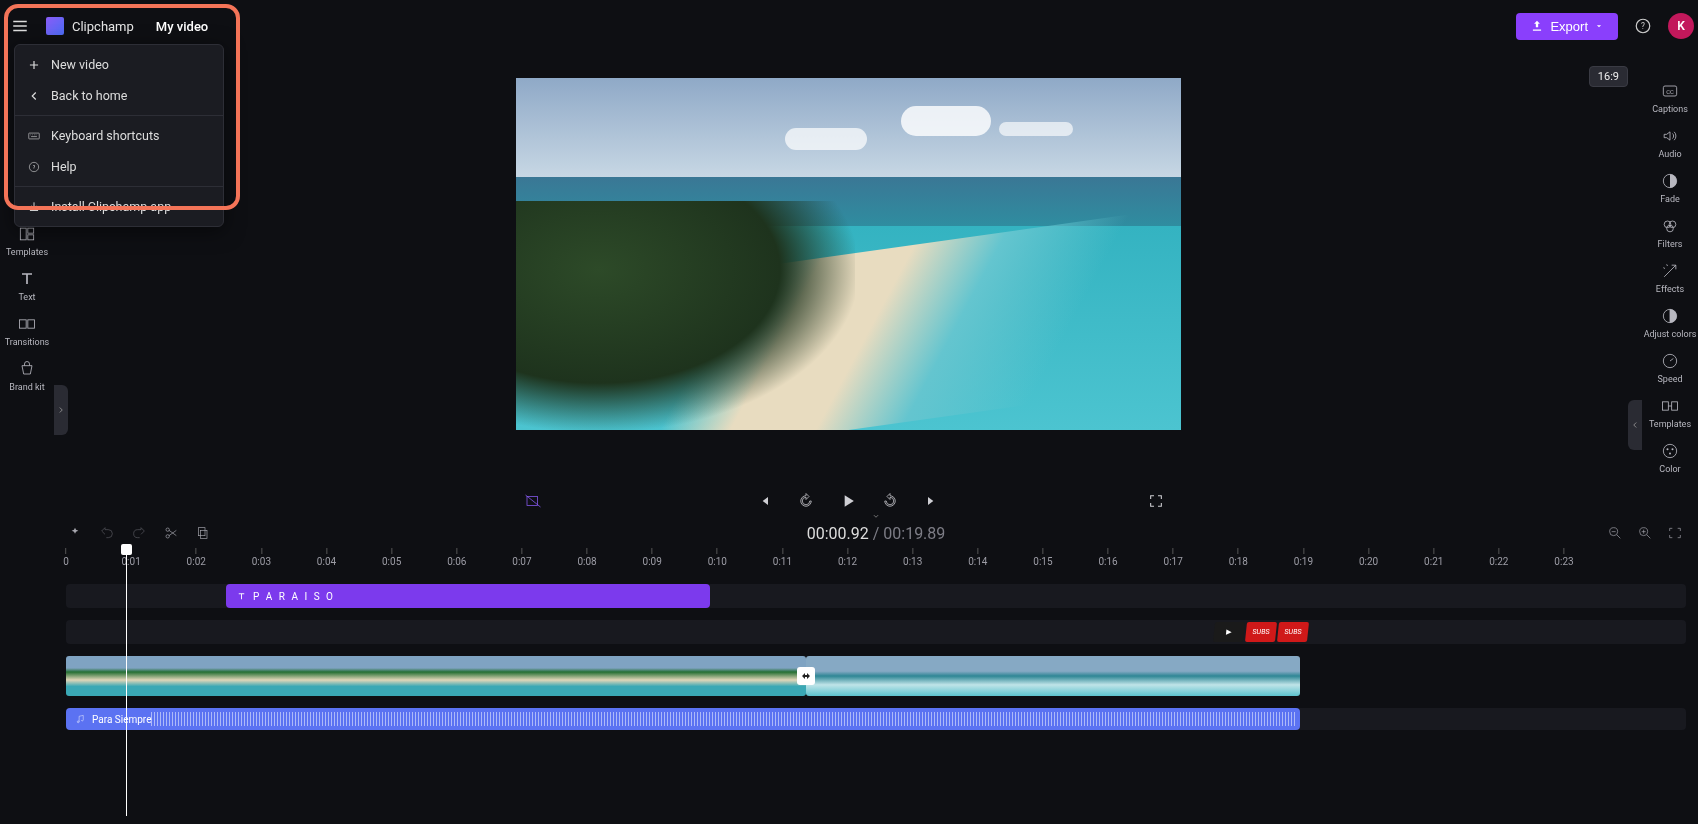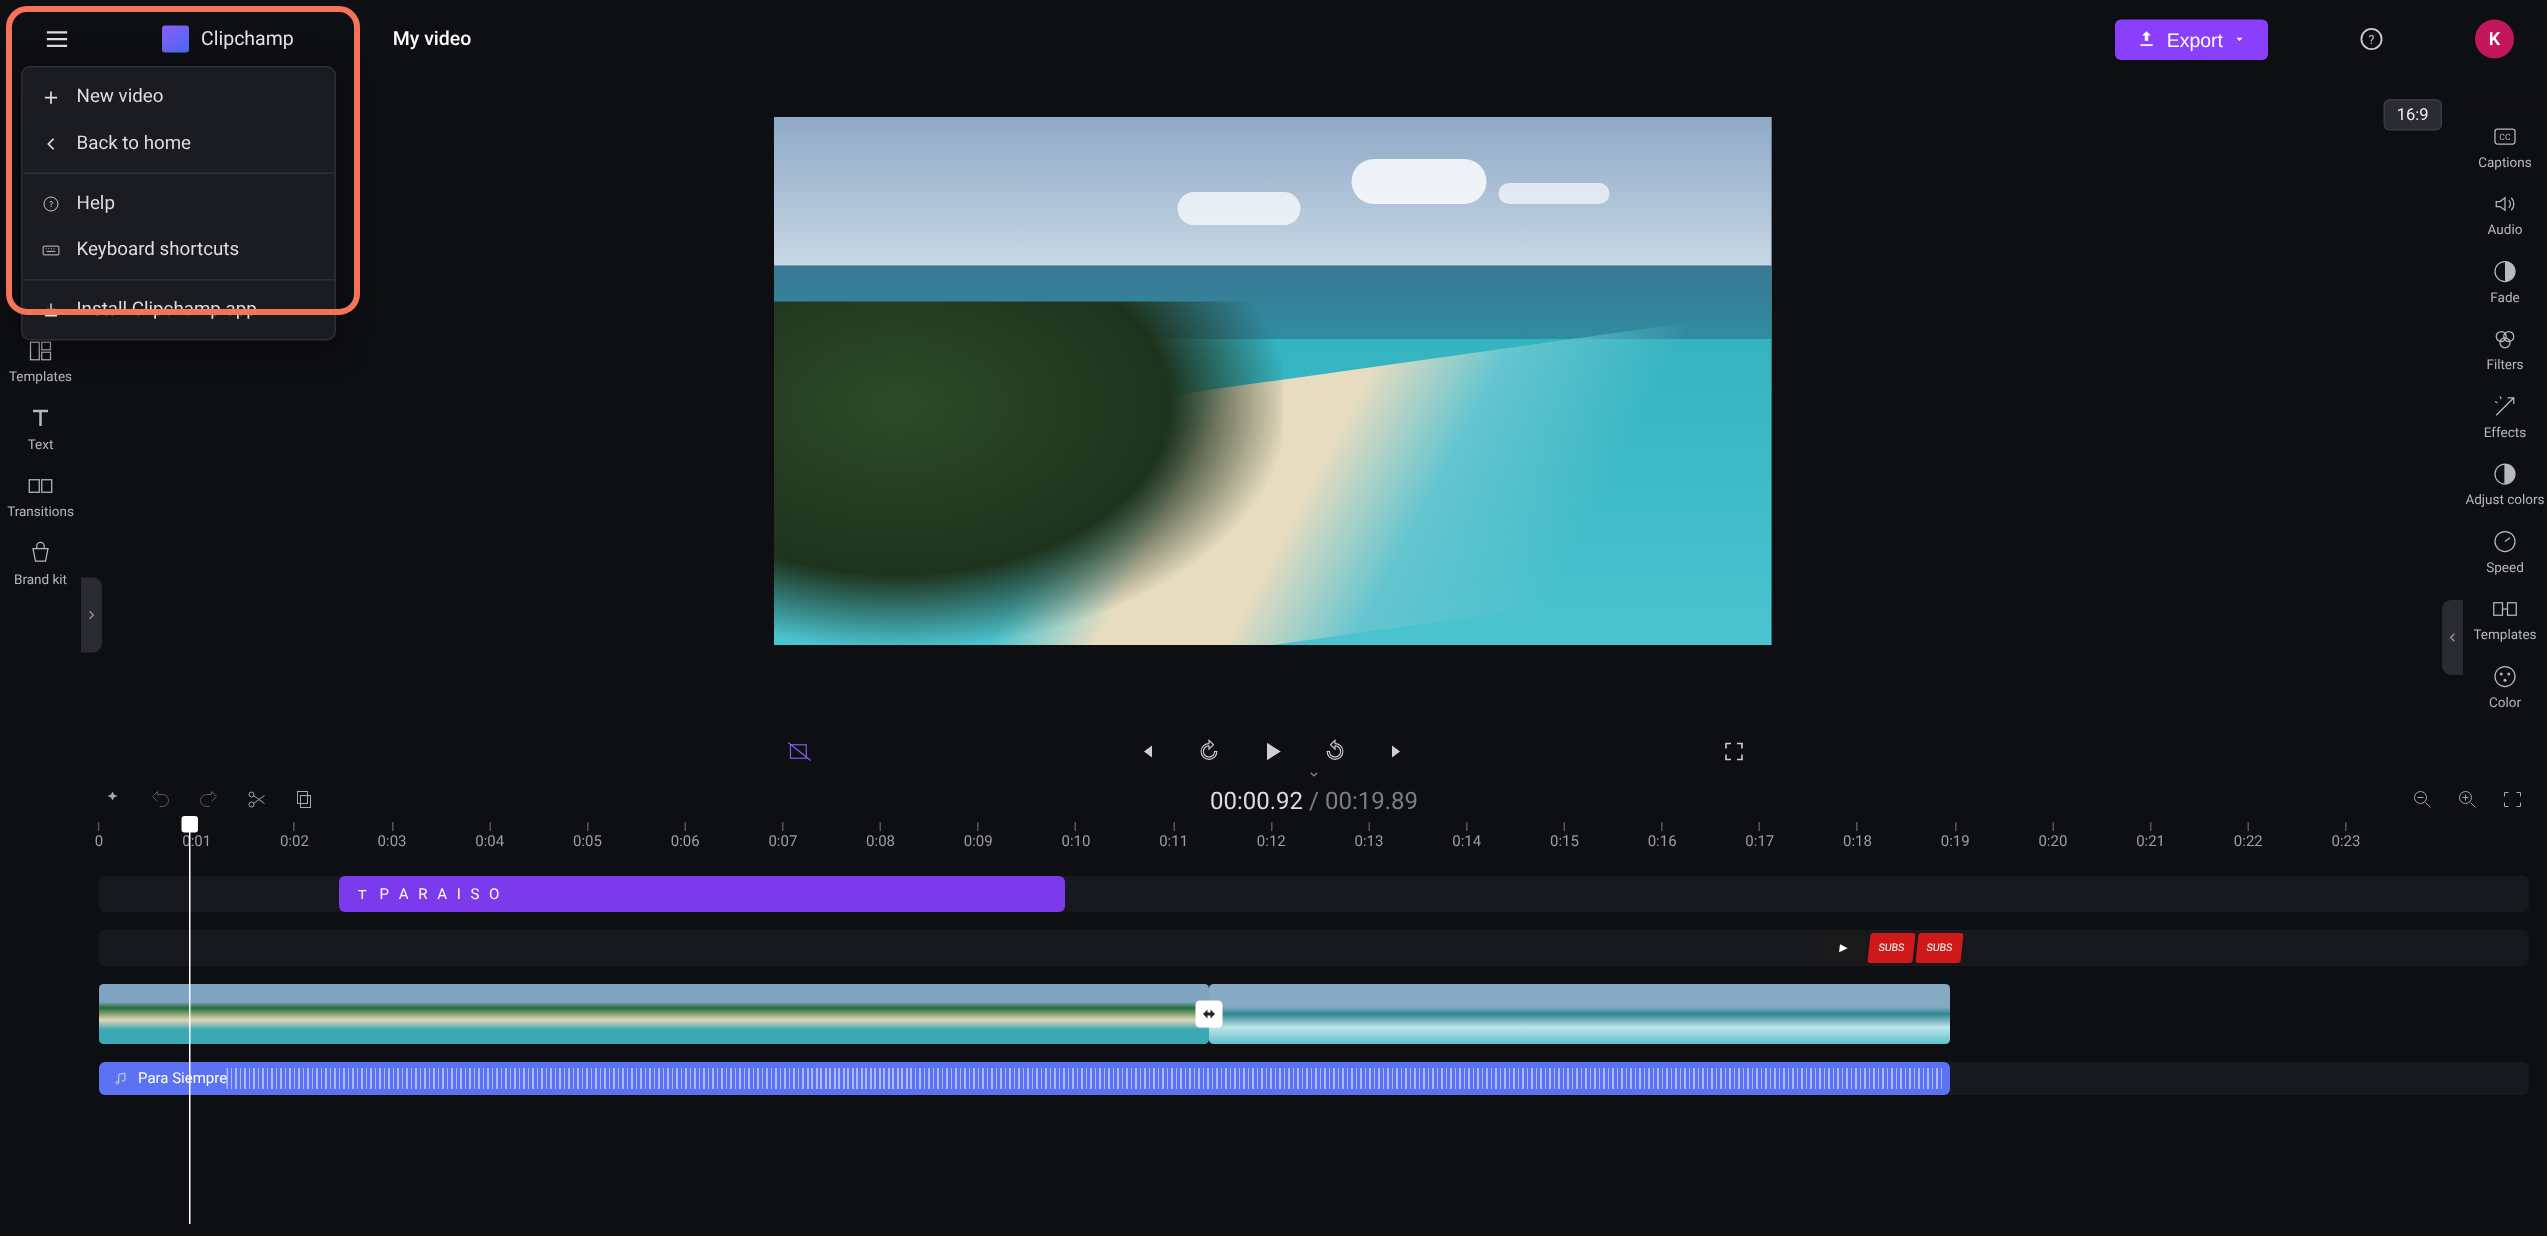--- a/index.html
+++ b/index.html
@@ -1,19 +1,19 @@
 <!DOCTYPE html>
 <html><head>
 <meta charset="utf-8">
 <style>
 * { box-sizing: border-box; margin: 0; padding: 0; }
 body { font-family: -apple-system, BlinkMacSystemFont, "Segoe UI", Roboto, sans-serif; background: #0e0f13; color: #fff; width: 1698px; height: 824px; overflow: hidden; position: relative; }
 
 
-.topbar { position: absolute; top: 0; left: 0; right: 0; height: 52px; display: flex; align-items: center; padding: 0 22px; background: #0e0f13; gap: 44px; }
+.topbar { position: absolute; top: 0; left: 0; right: 0; height: 52px; display: flex; align-items: center; padding: 0 4px; background: #0e0f13; }
 .hamburger { width: 32px; height: 32px; display:flex; align-items:center; justify-content:center; cursor:pointer; }
 .logo-block { display:flex; align-items:center; gap:8px; margin-left:10px; }
 .logo-sq { width:18px; height:18px; background: linear-gradient(135deg,#8a5cf6,#4b6cf6); border-radius:2px; }
 .logo-text { font-size:13px; color:#e5e5e5; }
 .proj-name { font-size:13px; color:#fff; margin-left:22px; font-weight:500; }
 .spacer { flex:1; }
 .export-btn { background:#8a3ffc; color:#fff; border:none; padding:6px 14px; border-radius:4px; font-size:13px; display:flex; align-items:center; gap:6px; cursor:pointer; }
 .top-icon { width:30px; height:30px; display:flex; align-items:center; justify-content:center; margin-left:10px; cursor:pointer; color:#ccc; }
 .avatar { width:26px; height:26px; border-radius:50%; background:#c2185b; display:flex; align-items:center; justify-content:center; font-size:12px; font-weight:600; margin-left:10px; }
 
@@ -138,31 +138,31 @@
   </div>
   <div class="menu-item">
     <svg viewBox="0 0 24 24" width="14" height="14">
         <path d="M15 6l-6 6 6 6" stroke="#ddd" stroke-width="2" fill="none"></path>
       </svg>
     <span>Back to home</span>
   </div>
   <div class="menu-div"></div>
   <div class="menu-item">
     <svg viewBox="0 0 24 24" width="14" height="14">
+        <rect x="3" y="7" width="18" height="10" rx="1" fill="none" stroke="#ddd"></rect>
+        <path d="M6 10h1M9 10h1M12 10h1M15 10h1M7 13h10" stroke="#ddd"></path>
+      </svg>
+    <span>Keyboard shortcuts</span>
+  </div>
+  <div class="menu-item">
+    <svg viewBox="0 0 24 24" width="14" height="14">
         <circle cx="12" cy="12" r="8" fill="none" stroke="#ddd"></circle>
         <text x="12" y="15" text-anchor="middle" font-size="9" fill="#ddd">?</text>
       </svg>
     <span>Help</span>
-  </div>
-  <div class="menu-item">
-    <svg viewBox="0 0 24 24" width="14" height="14">
-        <rect x="3" y="7" width="18" height="10" rx="1" fill="none" stroke="#ddd"></rect>
-        <path d="M6 10h1M9 10h1M12 10h1M15 10h1M7 13h10" stroke="#ddd"></path>
-      </svg>
-    <span>Keyboard shortcuts</span>
   </div>
   <div class="menu-div"></div>
   <div class="menu-item">
     <svg viewBox="0 0 24 24" width="14" height="14">
         <path d="M12 4v10m0 0l-4-4m4 4l4-4M5 18h14" stroke="#ddd" stroke-width="1.6" fill="none"></path>
       </svg>
     <span>Install Clipchamp app</span>
   </div>
 </div>
 

